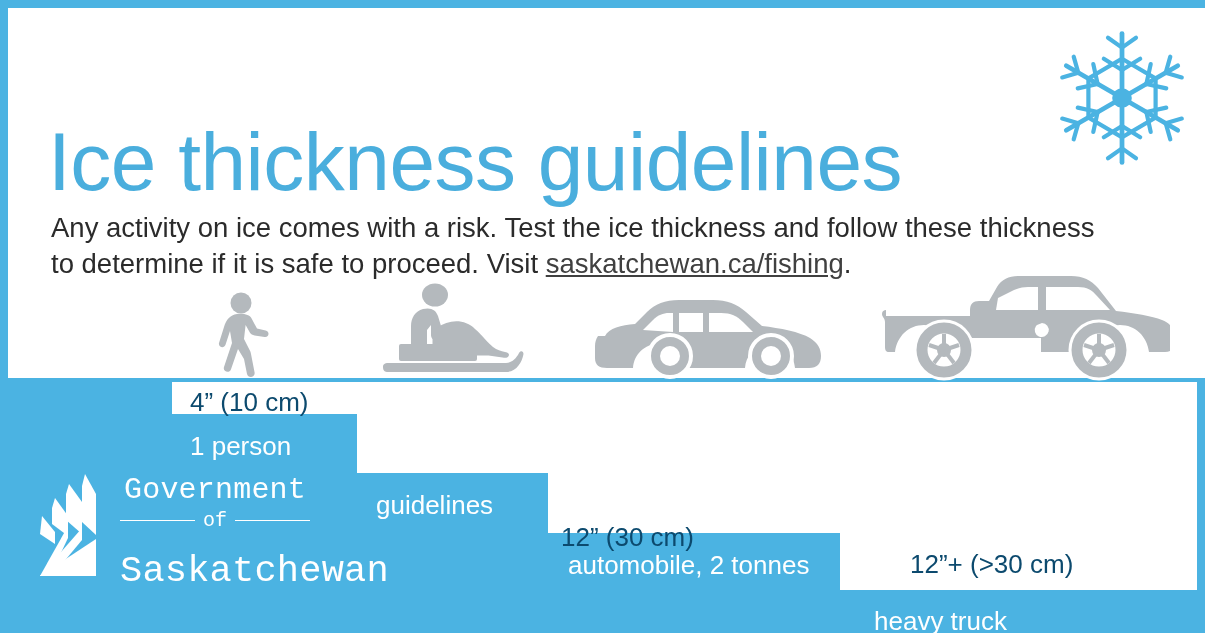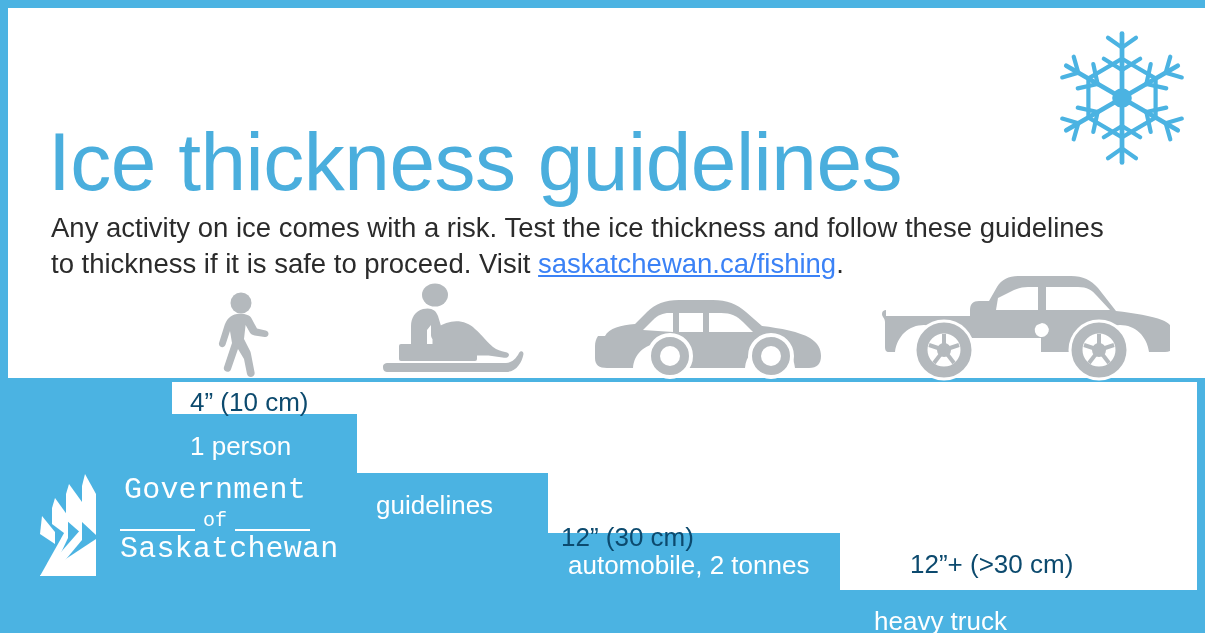--- a/index.html
+++ b/index.html
@@ -43,21 +43,21 @@
     position: absolute;
     left: 43px;
     top: 174px;
     width: 1065px;
     font-size: 27.5px;
     line-height: 1.32;
     color: #2b2b2b;
     font-weight: 400;
   }
   .intro-link {
-    color: #3b82f6;
+    color: #404040;
     text-decoration: underline;
     font-weight: 400;
   }
 
   
   .snowflake {
     position: absolute;
     right: 18px;
     top: 20px;
     width: 140px;
@@ -130,44 +130,44 @@
     position: absolute;
     left: 82px;
     top: 2px;
     width: 190px;
     color: #ffffff;
     text-align: center;
     font-weight: 300;
     font-family: Liberation Mono, monospace;
   }
   .gov-logo-line1 { font-size: 30px; line-height: 1.12; letter-spacing: .2px; }
-  .gov-logo-line3 { font-size: 30px; line-height: 1.12; letter-spacing: .2px; }
+  .gov-logo-line3 { font-size: 37px; line-height: 1.12; letter-spacing: .2px; }
   .gov-logo-of-row {
     display: flex;
-    align-items: flex-end;
+    align-items: center;
     gap: 8px;
-    margin: 3px 0 2px 0;
+    margin: 3px 0 20px 0;
   }
   .gov-logo-rule {
     flex: 1 1 auto;
     height: 1.5px;
     background: #ffffff;
   }
   .gov-logo-of { font-size: 20px; line-height: 1; }
 </style>
 </head>
 <body>
 
 <div id="infographic">
 
   <div class="header-panel">
 
     <h1 class="page-title">Ice thickness guidelines</h1>
 
-    <p class="intro-text"><span>Any activity on ice comes with a risk. Test the ice thickness and follow these guidelines to thickness if it is safe to proceed. Visit </span><a class="intro-link" href="#">saskatchewan.ca/fishing</a><span>.</span></p>
+    <p class="intro-text"><span>Any activity on ice comes with a risk. Test the ice thickness and follow these thickness to determine if it is safe to proceed. Visit </span><a class="intro-link" href="#">saskatchewan.ca/fishing</a><span>.</span></p>
 
     <div class="snowflake">
       <svg viewBox="0 0 100 100" width="140" height="140" aria-hidden="true">
         <g stroke="#4bb3e2" stroke-width="3.4" stroke-linecap="round" fill="none">
 
           <line x1="50" y1="4" x2="50" y2="96"></line>
           <line x1="10.2" y1="27" x2="89.8" y2="73"></line>
           <line x1="10.2" y1="73" x2="89.8" y2="27"></line>
 
           <g stroke-width="3.0">

